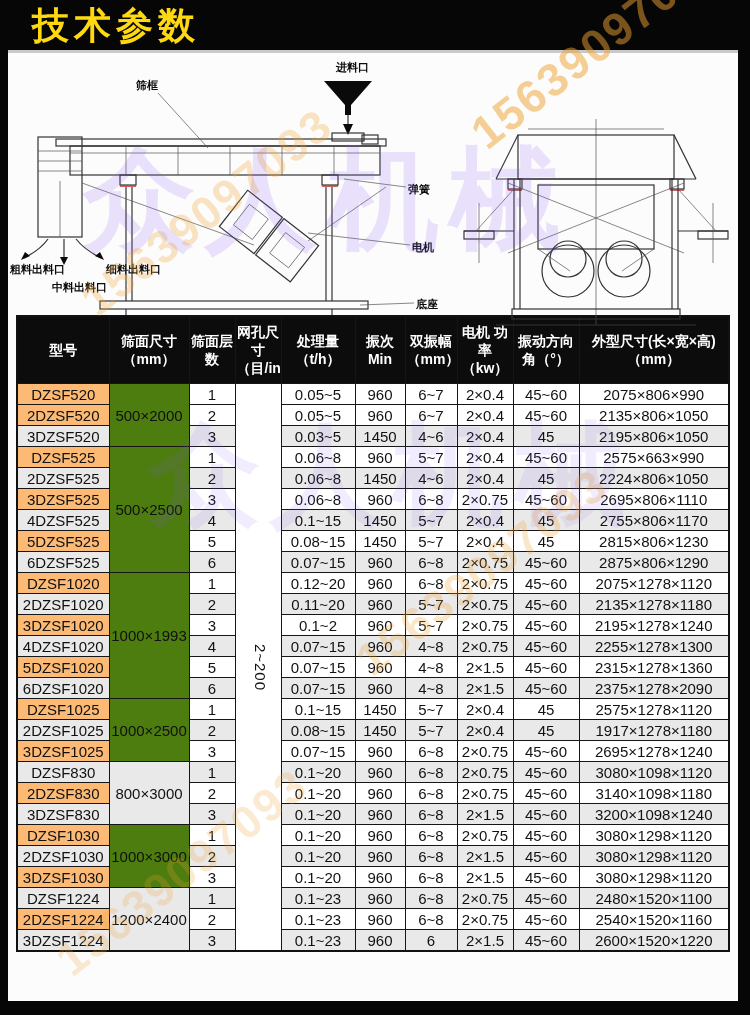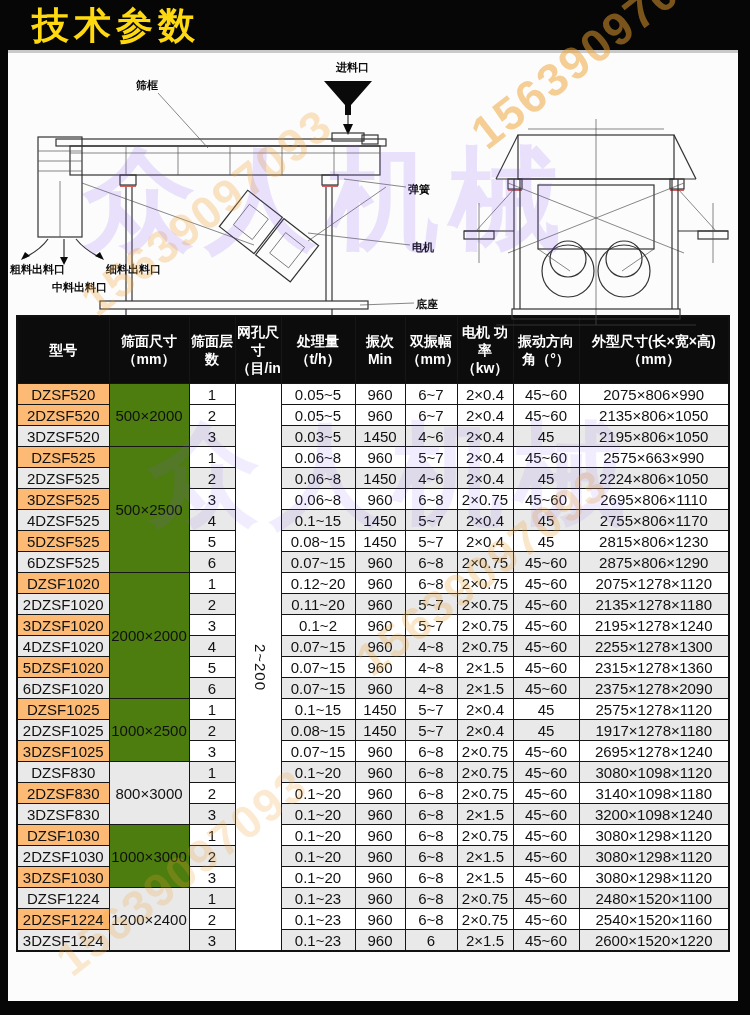--- a/index.html
+++ b/index.html
@@ -280,21 +280,21 @@
             <td>6</td>
             <td>0.07~15</td>
             <td>960</td>
             <td>6~8</td>
             <td>2×0.75</td>
             <td>45~60</td>
             <td class="dims">2875×806×1290</td>
           </tr>
           <tr>
             <td class="model">DZSF1020</td>
-            <td class="size" rowspan="6">2000×2000</td>
+            <td class="size" rowspan="6">1000×1993</td>
             <td>1</td>
             <td>0.12~20</td>
             <td>960</td>
             <td>6~8</td>
             <td>2×0.75</td>
             <td>45~60</td>
             <td class="dims">2075×1278×1120</td>
           </tr>
           <tr class="stripe">
             <td class="model">2DZSF1020</td>

